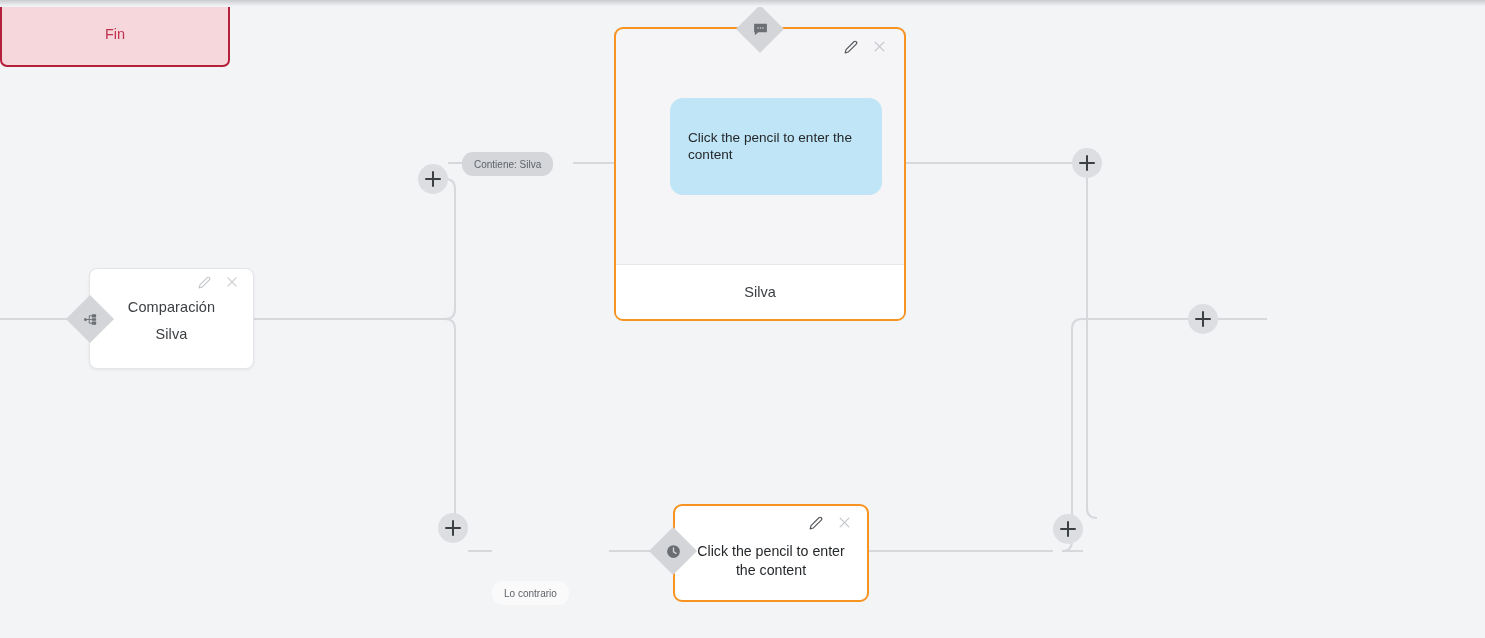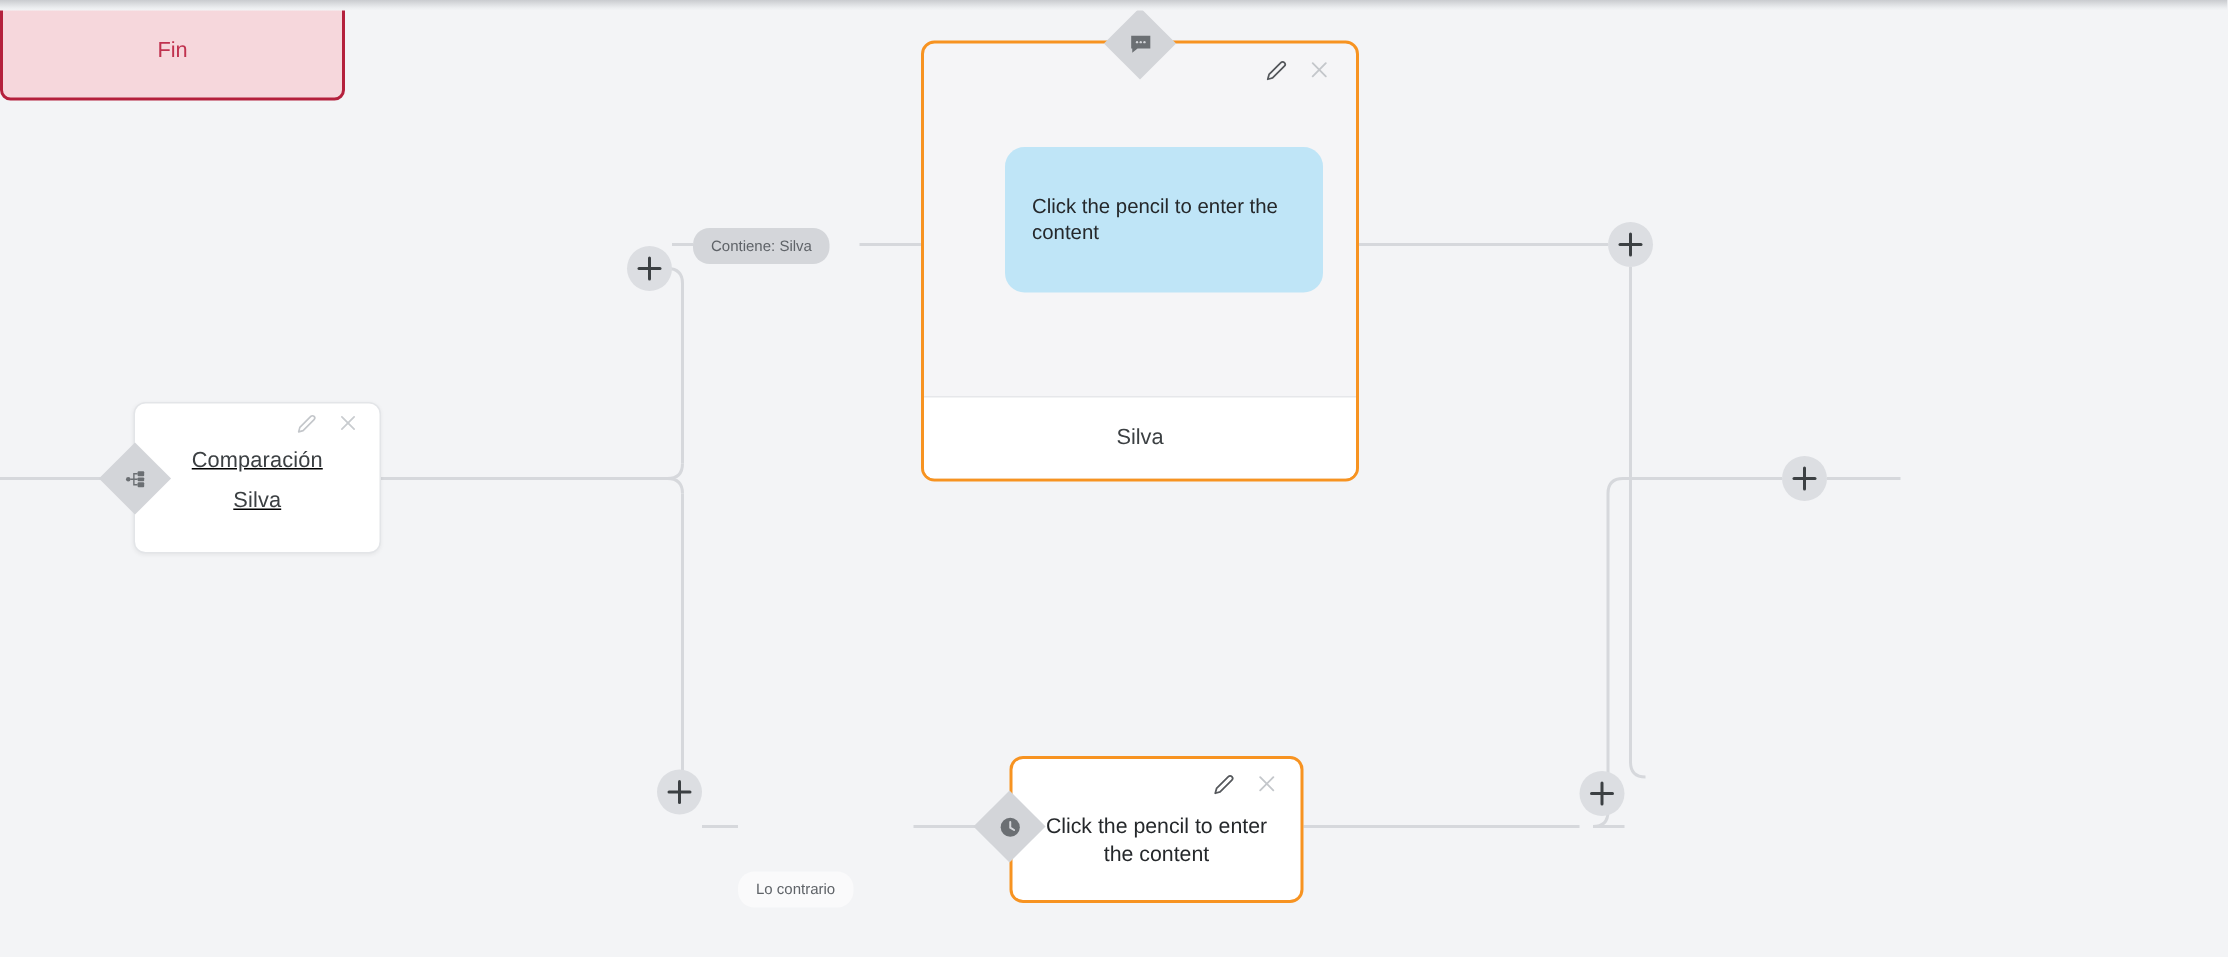--- a/index.html
+++ b/index.html
@@ -85,21 +85,20 @@
   .node-compare {
     left: 89px; top: 268px;
     width: 165px; height: 101px;
     border: 1px solid #e3e5e8;
     box-shadow: 0 1px 3px rgba(0,0,0,.06);
     display: flex;
     flex-direction: column;
     align-items: center;
     justify-content: center;
     gap: 11px;
-    text-decoration: underline;
   }
   .node-compare .line1, .node-compare .line2 {
     font-size: 14.5px; color: #3c4043; letter-spacing: .1px;
   }
   .node-compare .line1 { margin-top: 4px; }
 
   
   .node-tools {
     position: absolute;
     display: flex;

